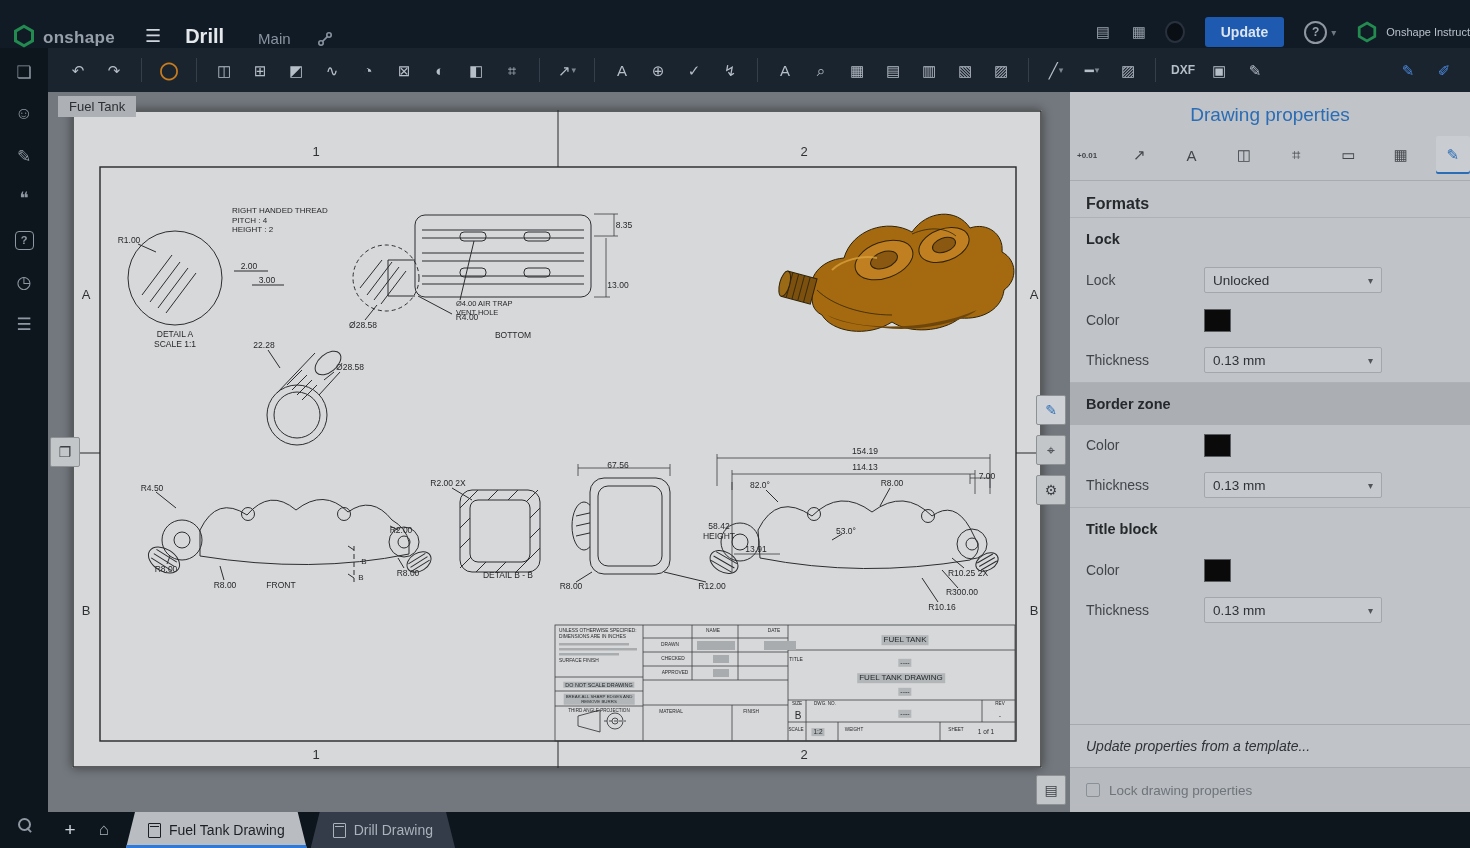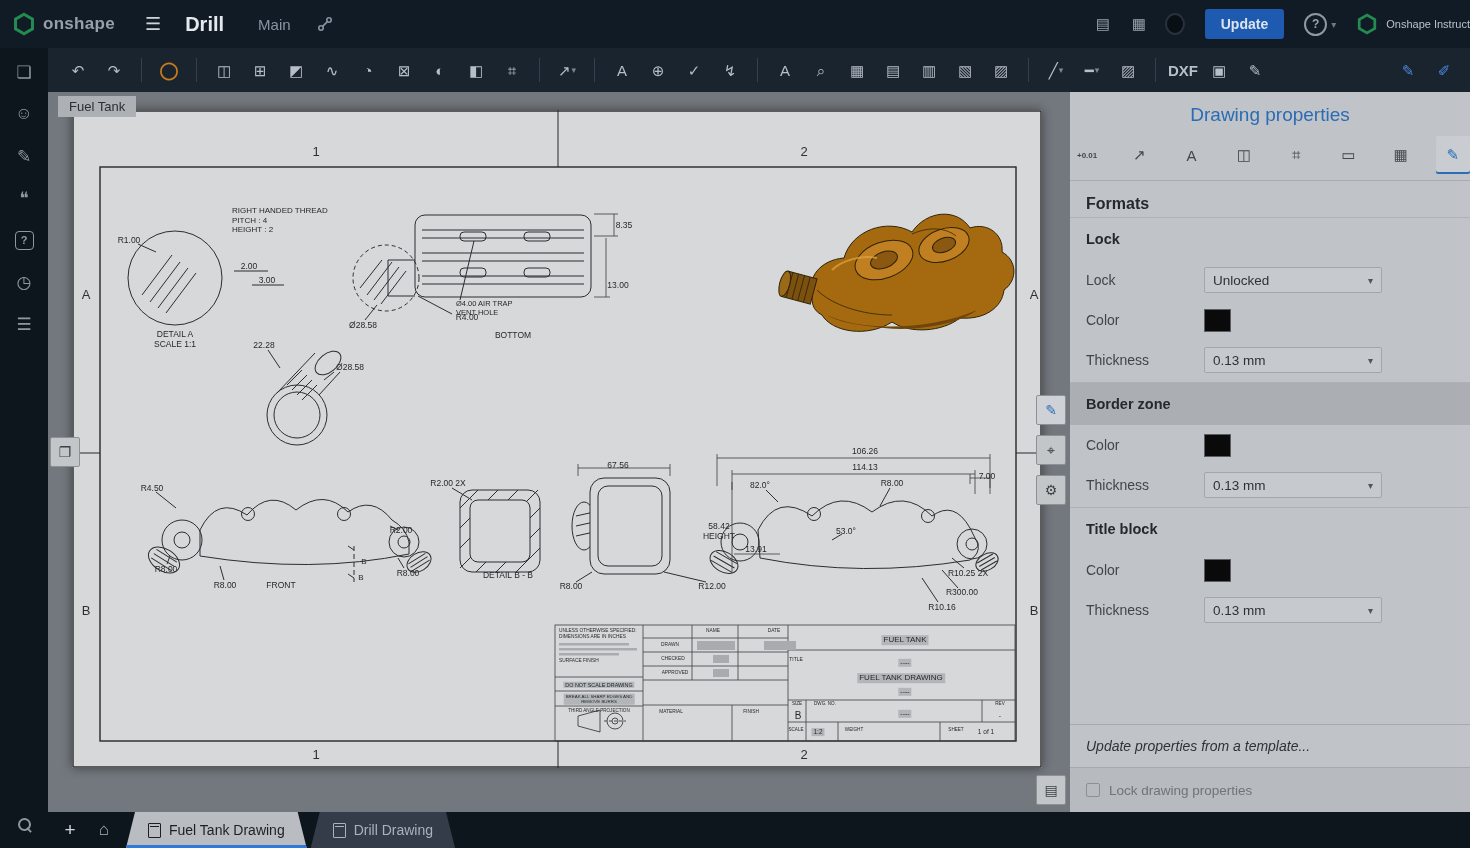--- a/index.html
+++ b/index.html
@@ -1,21 +1,21 @@
 <!DOCTYPE html>
 <html><head>
 <meta charset="utf-8">
 <style>
   html,body{margin:0;padding:0;background:#000;}
   .app{position:relative;width:1470px;height:848px;overflow:hidden;background:#73787e;
        font-family:"Liberation Sans",sans-serif;-webkit-font-smoothing:antialiased;}
 
   
   .hdr{position:absolute;left:0;top:0;width:1470px;height:48px;background:#111b26;
-       display:flex;align-items:center;color:#c6ccd4;}
+       display:flex;align-items:flex-end;color:#c6ccd4;}
   .hdr .logo{margin-left:12px;display:flex;align-items:center;}
   .brand{font-size:17px;color:#97a0aa;margin-left:7px;font-weight:bold;letter-spacing:.3px;}
   .menu{font-size:18px;color:#cfd4da;margin-left:24px;background:none;border:0;cursor:pointer;}
   .doc-title{font-size:20px;font-weight:bold;color:#e6e9ec;margin-left:18px;}
   .branch{font-size:15px;color:#8a93a0;margin-left:28px;background:none;border:0;}
   .linkic{margin-left:14px;color:#8a93a0;background:none;border:0;display:flex;}
   .hdr-right{margin-left:auto;display:flex;align-items:center;gap:4px;padding-right:0;}
   .hic{width:32px;height:32px;background:none;border:0;color:#9aa3ad;font-size:15px;
        display:flex;align-items:center;justify-content:center;}
   .hic .dot{width:18px;height:18px;border-radius:50%;background:#0a0f15;border:2px solid #28313d;display:block;}
@@ -31,21 +31,21 @@
   
   .tbar{position:absolute;left:48px;top:48px;right:0;height:44px;background:#1a242f;
         display:flex;align-items:center;padding:0 8px 0 12px;overflow:hidden;}
   .tool{width:30px;height:30px;background:none;border:0;color:#b6bec7;font-size:15px;
         display:flex;align-items:center;justify-content:center;gap:1px;margin:0 3px;border-radius:3px;padding:0;}
   .tool .tg{line-height:1;}
   .tool.orange .tg{color:#c77c1e;font-weight:bold;font-size:17px;}
   .tool.blue .tg{color:#4a86d8;}
   .tool.push{margin-left:auto;}
   .tool .tcaret{font-size:9px;color:#7d8690;}
-  .tool .dxf{font-size:15px;font-weight:bold;letter-spacing:0;}
+  .tool .dxf{font-size:12px;font-weight:bold;letter-spacing:0;}
   .tsep{width:1px;height:24px;background:#343f4b;margin:0 9px;flex:0 0 1px;}
 
   
   .rail{position:absolute;left:0;top:48px;bottom:0;width:48px;background:#0d151d;
         display:flex;flex-direction:column;align-items:center;padding-top:8px;gap:10px;}
   .ric{width:32px;height:32px;background:none;border:0;color:#8f98a2;font-size:17px;
         display:flex;align-items:center;justify-content:center;border-radius:3px;}
   .ric.boxed span{border:1.6px solid #8f98a2;border-radius:4px;width:17px;height:17px;font-size:11px;
         display:flex;align-items:center;justify-content:center;font-weight:bold;}
   .rail .search{position:absolute;bottom:8px;left:8px;}
@@ -466,21 +466,21 @@
         <div class="ann left" style="left: 384px; top: 198px; font-size: 7.5px;">Ø4.00 AIR TRAP
 VENT HOLE</div>
         <div class="ann" style="left: 395px; top: 207px;">R4.00</div>
         <div class="ann" style="left: 291px; top: 215px;">Ø28.58</div>
         <div class="ann" style="left: 441px; top: 225px;">BOTTOM</div>
         <div class="ann" style="left: 192px; top: 235px;">22.28</div>
         <div class="ann" style="left: 278px; top: 257px;">Ø28.58</div>
         <div class="ann" style="left: 80px; top: 378px;">R4.50</div>
         <div class="ann" style="left: 376px; top: 373px;">R2.00 2X</div>
         <div class="ann" style="left: 546px; top: 355px;">67.56</div>
-        <div class="ann" style="left: 793px; top: 341px;">106.26</div>
+        <div class="ann" style="left: 793px; top: 341px;">154.19</div>
         <div class="ann" style="left: 793px; top: 357px;">114.13</div>
         <div class="ann" style="left: 688px; top: 375px;">82.0°</div>
         <div class="ann" style="left: 820px; top: 373px;">R8.00</div>
         <div class="ann" style="left: 915px; top: 366px;">7.00</div>
         <div class="ann" style="left: 329px; top: 420px;">R2.00</div>
         <div class="ann" style="left: 647px; top: 421px;">58.42
 HEIGHT</div>
         <div class="ann" style="left: 774px; top: 421px;">53.0°</div>
         <div class="ann" style="left: 684px; top: 439px;">13.91</div>
         <div class="ann" style="left: 94px; top: 459px;">R8.00</div>

